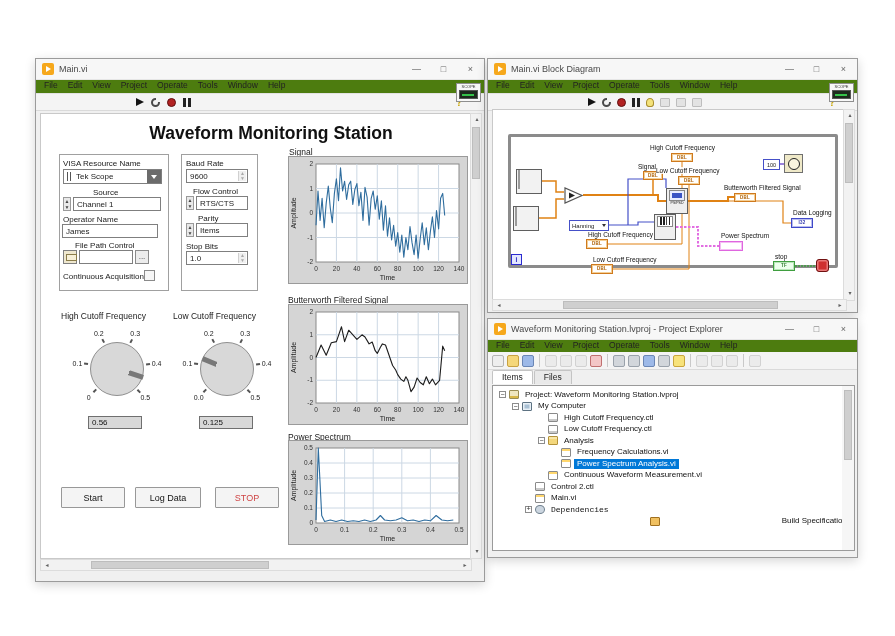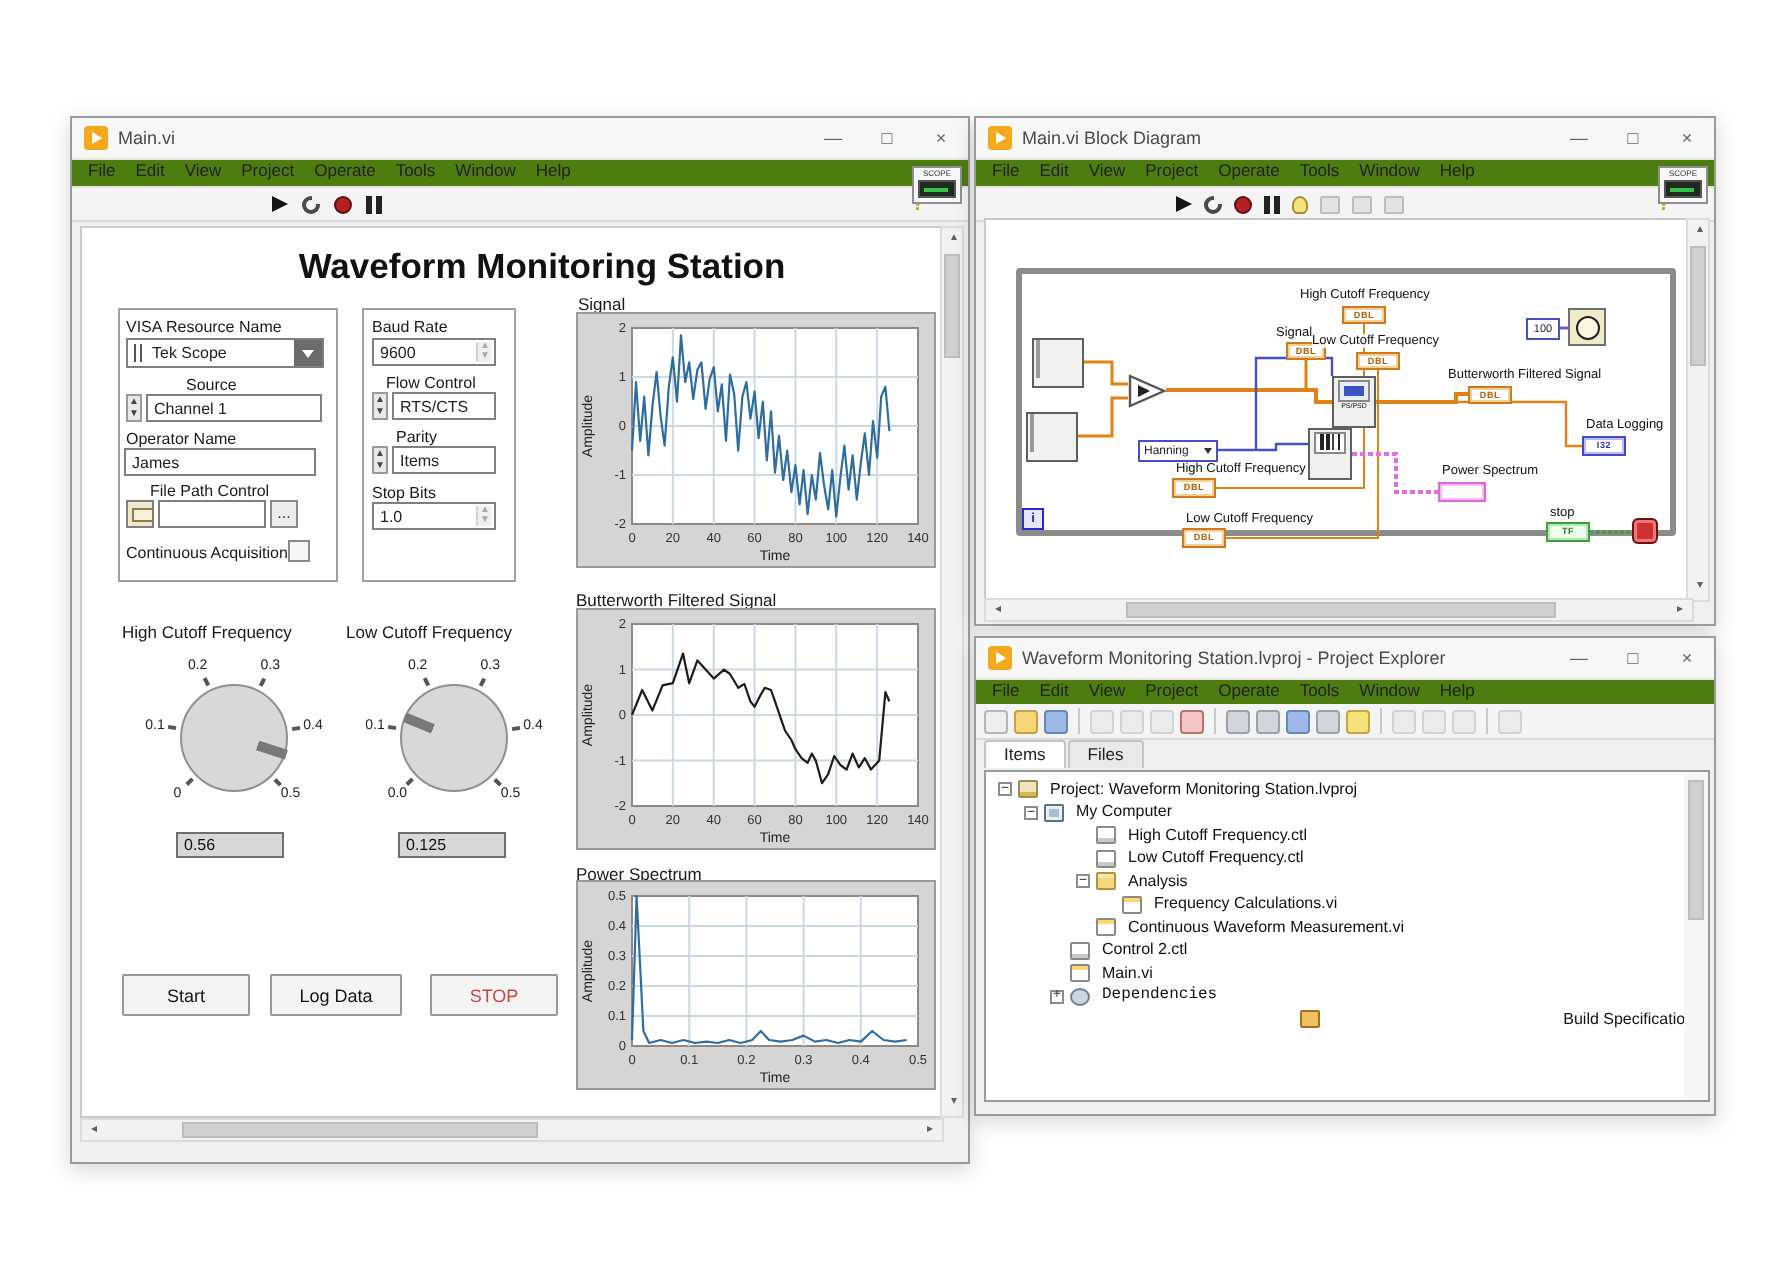--- a/index.html
+++ b/index.html
@@ -562,20 +562,25 @@
             <span class="t-ico ic-folder"></span>
             <span class="tree-label">Analysis</span>
           </div>
 
           <div class="tree-row" style="padding-left: 58px;">
             <span class="expand" style="visibility: hidden;"></span>
             <span class="t-ico ic-vi"></span>
             <span class="tree-label">Frequency Calculations.vi</span>
           </div>
 
+          <div class="tree-row selected" style="padding-left: 58px;">
+            <span class="expand" style="visibility: hidden;"></span>
+            <span class="t-ico ic-vi"></span>
+            <span class="tree-label">Power Spectrum Analysis.vi</span>
+          </div>
 
           <div class="tree-row" style="padding-left: 45px;">
             <span class="expand" style="visibility: hidden;"></span>
             <span class="t-ico ic-vi"></span>
             <span class="tree-label">Continuous Waveform Measurement.vi</span>
           </div>
 
           <div class="tree-row" style="padding-left: 32px;">
             <span class="expand" style="visibility: hidden;"></span>
             <span class="t-ico ic-ctl"></span>

